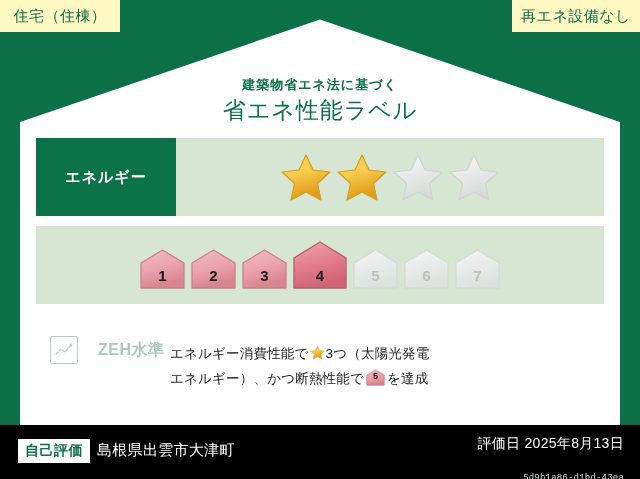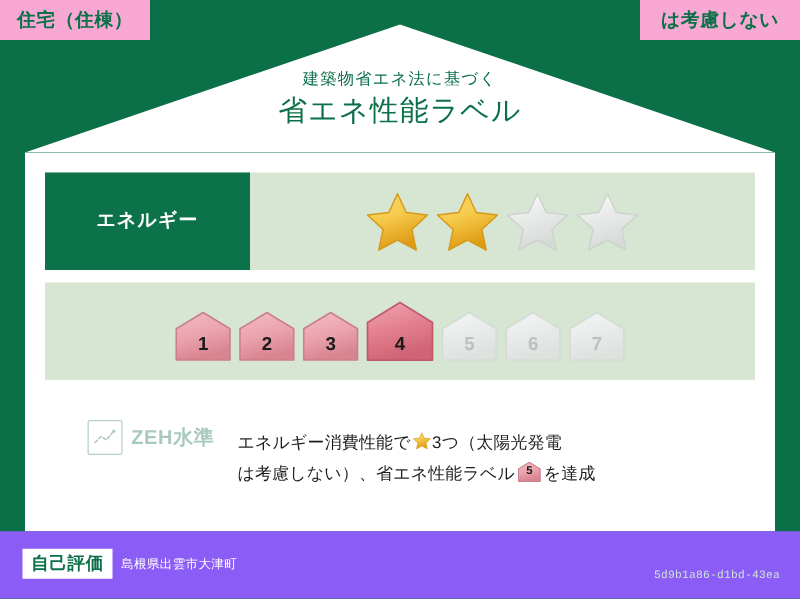--- a/index.html
+++ b/index.html
@@ -12,50 +12,50 @@
 
   
   .header{position:absolute;left:0;top:0;width:640px;height:122px;overflow:hidden;}
   .header-bg{position:absolute;inset:0;background:#0b6f48;}
   .roof{
     position:absolute;left:20px;top:0;width:600px;height:122px;
     background:#ffffff;
     clip-path:polygon(0% 100%, 50% 16%, 100% 100%);
   }
   .tag{
-    position:absolute;top:0;background:#f9a8d4;
-    color:#0b6f48;font-weight:bold;font-size:15px;
+    position:absolute;top:0;background:#fef9c3;
+    color:#0b6f48;font-weight:normal;font-size:15px;
     display:flex;align-items:center;justify-content:center;
     letter-spacing:0.5px;
   }
   .tag-left{left:0;width:120px;height:32px;}
   .tag-right{right:0;width:128px;height:32px;}
 
   .title-wrap{
     position:absolute;left:0;top:55px;width:640px;text-align:center;
     color:#0b6f48;
   }
-  .title-sub{font-size:13px;font-weight:normal;letter-spacing:1px;line-height:1.2;}
+  .title-sub{font-size:13px;font-weight:bold;letter-spacing:1px;line-height:1.2;margin-top:22px;}
   .title-main{font-size:23px;font-weight:normal;letter-spacing:1px;margin-top:4px;line-height:1.2;}
 
   
   .card{
     position:absolute;left:20px;top:122px;width:600px;height:303px;
     background:#ffffff;
   }
 
   .row{
     position:absolute;left:16px;width:568px;height:78px;
     background:#d6e6d2;display:flex;align-items:center;
   }
   .row-energy{top:16px;}
   .row-insul{top:104px;}
 
   .row-label{
-    width:164px;height:78px;background:#0b7249;color:#ffffff;
+    width:140px;height:78px;background:#0b7249;color:#ffffff;
     display:flex;flex-direction:column;align-items:center;justify-content:center;
     font-weight:bold;font-size:15px;line-height:1.45;letter-spacing:1px;
     flex:none;
   }
   .row-body{flex:1;display:flex;align-items:center;justify-content:center;height:78px;}
 
   
   .stars{display:flex;align-items:center;gap:4px;}
   .star{width:52px;height:50px;position:relative;display:block;}
 
@@ -68,22 +68,22 @@
     font-size:15px;font-weight:bold;color:#1a1a1a;pointer-events:none;
   }
   .house.gray .house-num{color:#b9c2bd;}
 
   
   .note{
     position:absolute;left:16px;top:196px;width:568px;height:92px;
     display:flex;align-items:flex-start;
   }
   .zeh{
-    width:120px;display:flex;align-items:center;gap:7px;
-    margin-top:18px;margin-left:34px;flex:none;text-align:center;
+    width:120px;display:flex;align-items:center;gap:20px;
+    margin-top:18px;margin-left:14px;flex:none;text-align:center;
   }
   .zeh-icon{
     width:26px;height:26px;border:1.6px solid #b4cfc4;border-radius:2px;
     display:block;flex:none;
   }
   .zeh-text{font-size:16px;font-weight:bold;color:#a9c9bd;letter-spacing:0.5px;white-space:nowrap;}
 
   .note-text{
     flex:1;margin-top:24px;font-size:13.5px;color:#1d1d1d;
     line-height:1.85;letter-spacing:0.2px;
@@ -91,46 +91,46 @@
   .inline-star{display:inline-block;width:15px;height:15px;vertical-align:-2px;margin:0 1px;}
   .inline-house{display:inline-block;width:19px;height:17px;vertical-align:-3px;margin:0 2px;position:relative;}
   .inline-house-num{
     position:absolute;left:0;right:0;bottom:1px;text-align:center;
     font-size:9px;font-weight:bold;color:#1a1a1a;
   }
 
   
   .footer{
     position:absolute;left:0;top:425px;width:640px;height:54px;
-    background:#8b5cf6;
+    background:#000000;
   }
   .footer-left{position:absolute;left:18px;top:14px;display:flex;align-items:center;gap:7px;}
   .badge-self{
     background:#ffffff;color:#0b6f48;font-weight:bold;font-size:14px;
     padding:2px 7px;letter-spacing:0.5px;line-height:1.4;
   }
-  .addr{color:#ffffff;font-size:10px;letter-spacing:0.3px;}
+  .addr{color:#ffffff;font-size:15px;letter-spacing:0.3px;}
   .footer-right{position:absolute;right:16px;top:10px;text-align:right;}
   .eval-date{color:#ffffff;font-size:14px;letter-spacing:0.3px;white-space:nowrap;}
   .uid{
     color:#cfe3d9;font-size:9px;margin-top:20px;letter-spacing:0.2px;
     font-family:"Liberation Mono","DejaVu Sans Mono",monospace;
   }
 </style>
 </head>
 <body>
 
 <div class="label-root">
 
   <div class="header">
     <div class="header-bg"></div>
     <div class="roof"></div>
 
     <div class="tag tag-left">住宅（住棟）</div>
-    <div class="tag tag-right">は考慮しない</div>
+    <div class="tag tag-right">再エネ設備なし</div>
 
     <div class="title-wrap">
       <div class="title-sub">建築物省エネ法に基づく</div>
       <div class="title-main">省エネ性能ラベル</div>
     </div>
   </div>
 
   <div class="card">
 
     <div class="row row-energy">
@@ -252,34 +252,35 @@
           <polyline points="5,17 10,12 14,15 20,8" fill="none" stroke="#b4cfc4" stroke-width="1.4" stroke-dasharray="2.5 2" stroke-linecap="round"></polyline>
           <circle cx="20" cy="8" r="1.4" fill="#b4cfc4"></circle>
         </svg>
         <span class="zeh-text">ZEH水準</span>
       </div>
 
       <div class="note-text">
         <span>エネルギー消費性能で</span><svg class="inline-star" viewBox="0 0 52 50">
           <polygon points="26,3 33,18 50,20 37.5,31.5 41,48 26,40 11,48 14.5,31.5 2,20 19,18" fill="url(#gfill)" stroke="#d79a18" stroke-width="1.6" stroke-linejoin="round"></polygon>
         </svg><span>3つ（太陽光発電</span><br>
-        <span>は考慮しない）、省エネ性能ラベル</span><span class="inline-house">
+        <span>エネルギー）、かつ断熱性能で</span><span class="inline-house">
           <svg viewBox="0 0 47 42" width="19" height="17">
             <polygon points="23.5,2 45,15 45,40 2,40 2,15" fill="url(#hpink)" stroke="#c9808c" stroke-width="2" stroke-linejoin="round"></polygon>
           </svg>
           <span class="inline-house-num">5</span>
         </span><span>を達成</span>
       </div>
     </div>
 
   </div>
 
   <div class="footer">
     <div class="footer-left">
       <span class="badge-self">自己評価</span>
       <span class="addr">島根県出雲市大津町</span>
     </div>
     <div class="footer-right">
+      <div class="eval-date">評価日 2025年8月13日</div>
       <div class="uid">5d9b1a86-d1bd-43ea</div>
     </div>
   </div>
 
 </div>
 
 </body></html>

